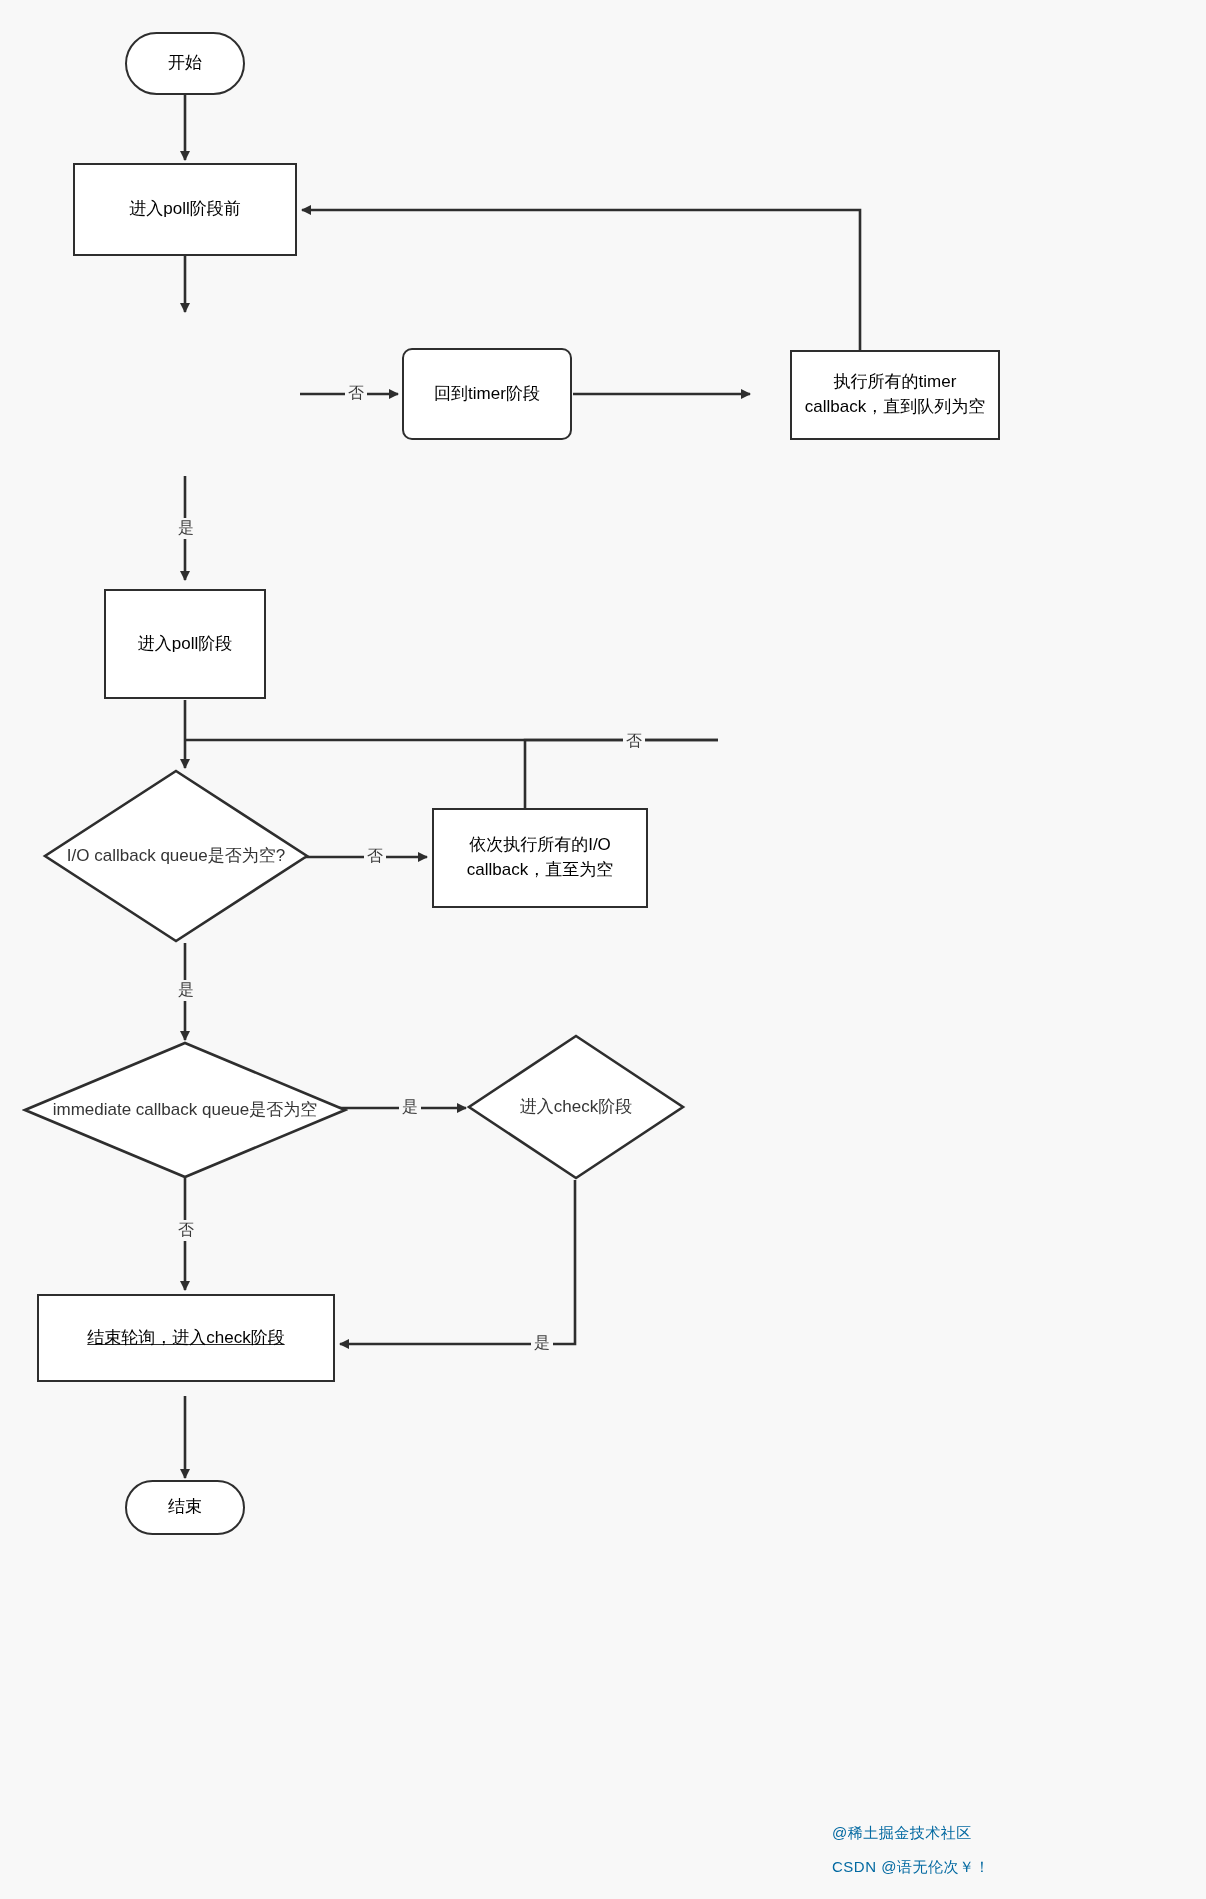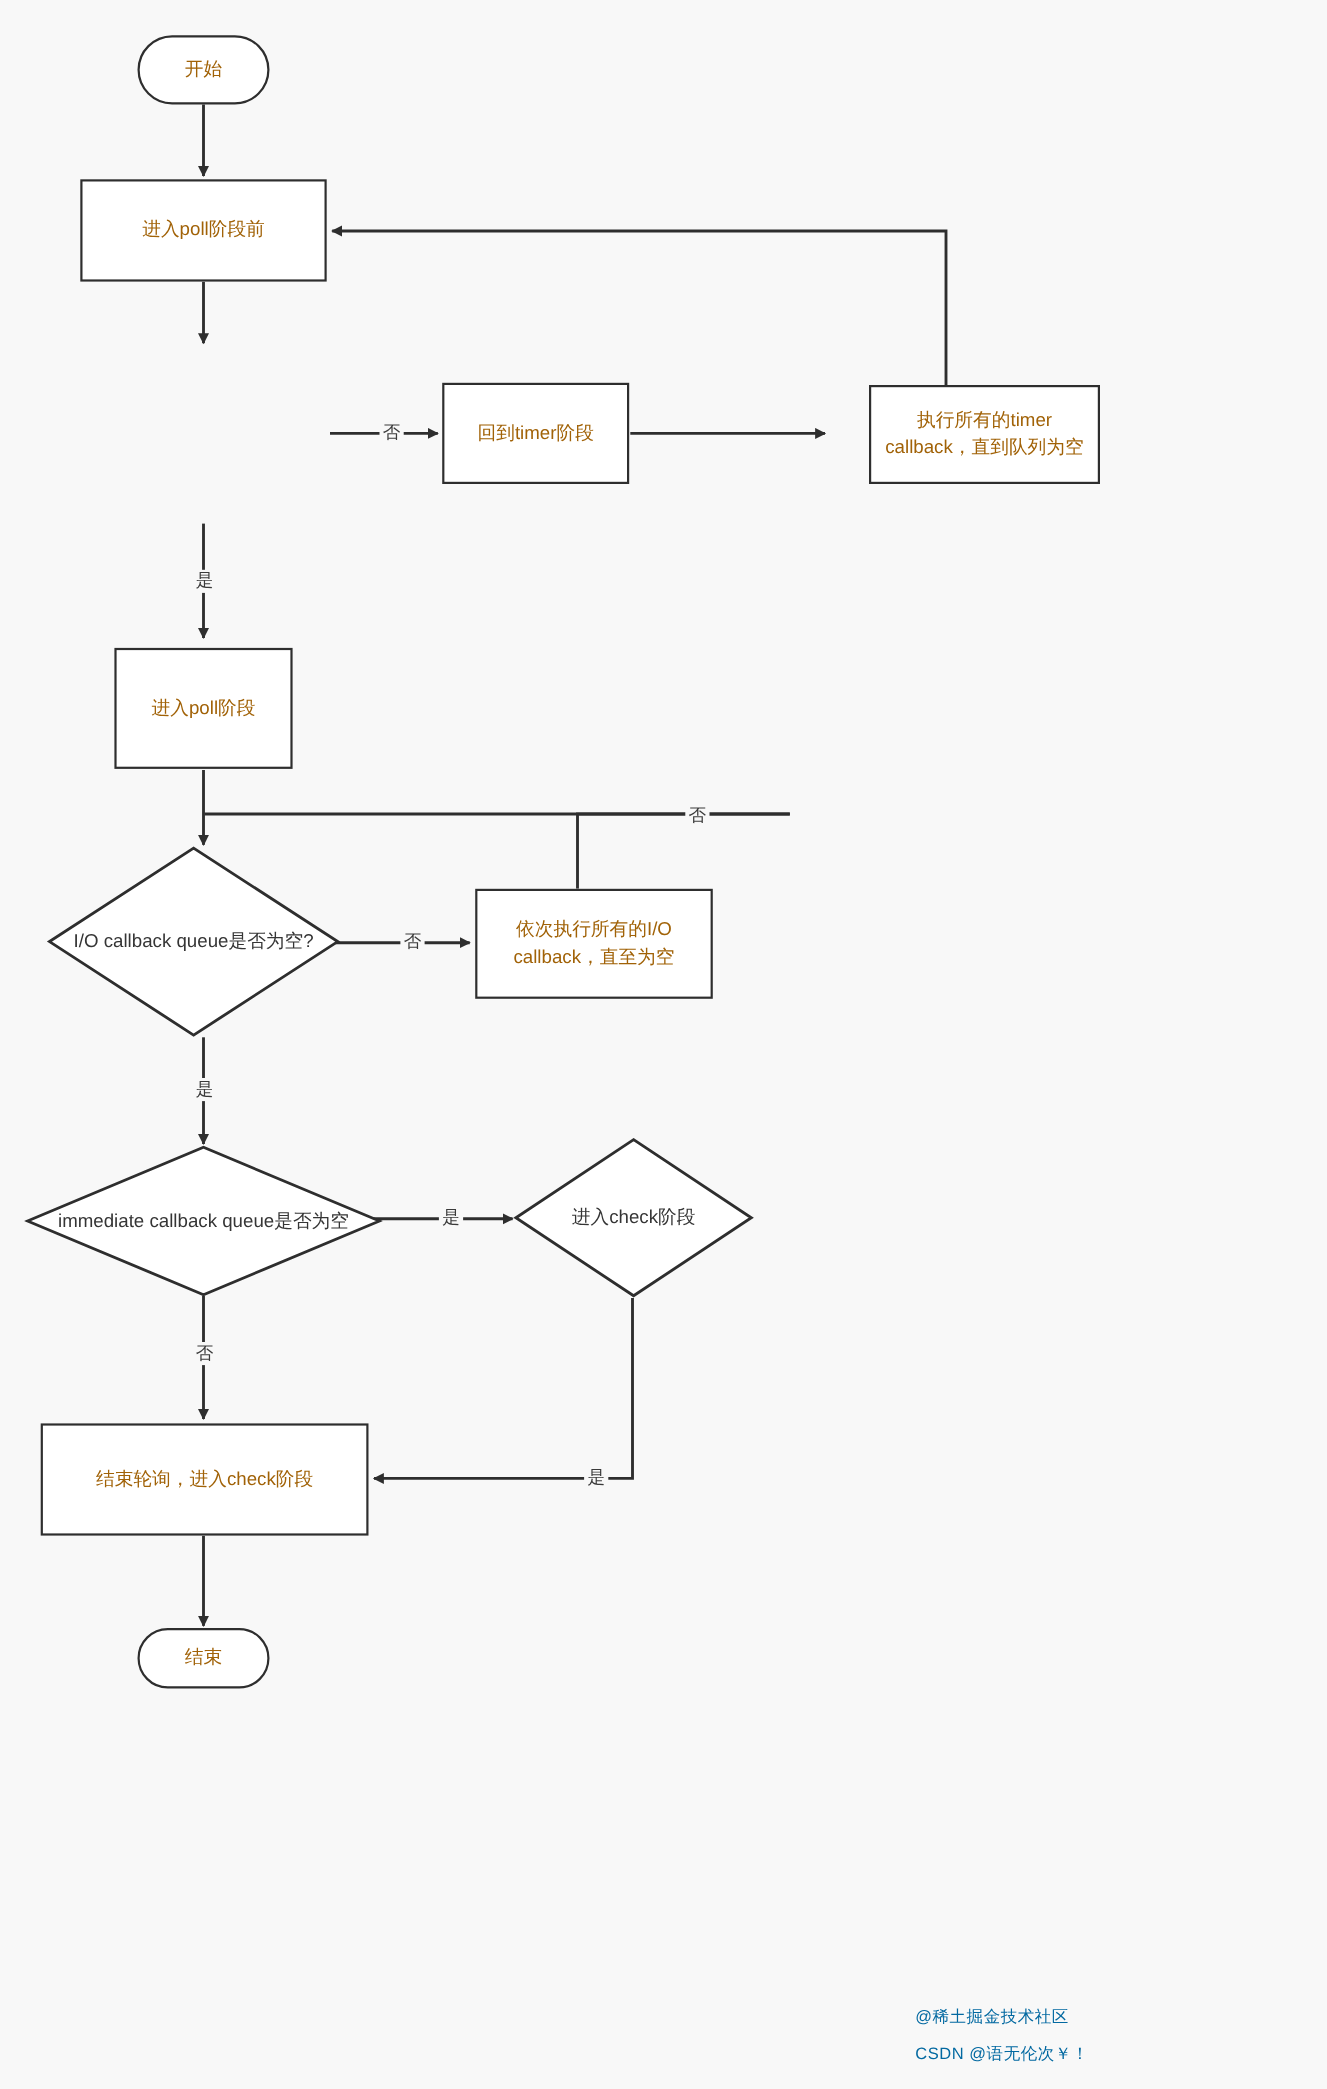--- a/index.html
+++ b/index.html
@@ -9,21 +9,21 @@
     font-family:"Liberation Sans","DejaVu Sans",sans-serif;
     color:#2b2b2b;
     overflow:hidden;
   }
   #stage{position:relative;width:1206px;height:1899px;}
   svg#wires{position:absolute;left:0;top:0;width:1206px;height:1899px;}
 
   .node{position:absolute;box-sizing:border-box;display:flex;align-items:center;justify-content:center;text-align:center;background:#ffffff;}
   .proc{border:2.5px solid #2e2e2e;}
   .term{border:2.5px solid #2e2e2e;border-radius:34px;}
-  .node .txt{line-height:1.45;font-size:17px;color:#a16207;padding:0 10px;white-space:pre-line;}
+  .node .txt{line-height:1.45;font-size:17px;color:#000000;padding:0 10px;white-space:pre-line;}
 
   .dia{position:absolute;}
   .dia .shape{position:absolute;left:0;top:0;width:100%;height:100%;}
   .dia .dtxt{position:absolute;left:0;top:50%;width:100%;transform:translateY(-50%);
     text-align:center;font-size:17px;color:#353535;line-height:1.4;}
 
   .elabel{position:absolute;font-size:16px;color:#3a3a3a;background:#f8f8f8;padding:0 3px;}
 
   .wm{position:absolute;color:#0369a1;font-size:15px;letter-spacing:.5px;white-space:nowrap;}
 </style>
@@ -75,21 +75,21 @@
 
   <div class="node term" style="left:125px;top:32px;width:120px;height:63px;">
     <span class="txt">开始</span>
   </div>
 
   <div class="node proc" style="left:73px;top:163px;width:224px;height:93px;text-align:right;">
     <span class="txt">进入poll阶段前</span>
   </div>
 
 
-  <div class="node proc" style="left:402px;top:348px;width:170px;height:92px;">
+  <div class="node proc" style="left:402px;top:348px;width:170px;height:92px;border-radius:10px;">
     <span class="txt">回到timer阶段</span>
   </div>
 
   <div class="node proc" style="left:790px;top:350px;width:210px;height:90px;">
     <span class="txt">执行所有的timer
 callback，直到队列为空</span>
   </div>
 
   <div class="node proc" style="left:104px;top:589px;width:162px;height:110px;">
     <span class="txt">进入poll阶段</span>
@@ -114,21 +114,21 @@
     <div class="dtxt">immediate callback queue是否为空</div>
   </div>
 
   <div class="dia" style="left:466px;top:1033px;width:220px;height:148px;">
     <svg class="shape" viewBox="0 0 220 148" xmlns="http://www.w3.org/2000/svg">
       <polygon points="110,3 217,74 110,145 3,74" fill="#ffffff" stroke="#2e2e2e" stroke-width="2.6"></polygon>
     </svg>
     <div class="dtxt">进入check阶段</div>
   </div>
 
-  <div class="node proc" style="left:37px;top:1294px;width:298px;height:102px;">
+  <div class="node proc" style="left:37px;top:1294px;width:298px;height:88px;text-decoration:underline;">
     <span class="txt">结束轮询，进入check阶段</span>
   </div>
 
   <div class="node term" style="left:125px;top:1480px;width:120px;height:55px;">
     <span class="txt">结束</span>
   </div>
 
   <span class="elabel" style="left:345px;top:383px;">否</span>
   <span class="elabel" style="left:175px;top:518px;">是</span>
   <span class="elabel" style="left:623px;top:731px;">否</span>

